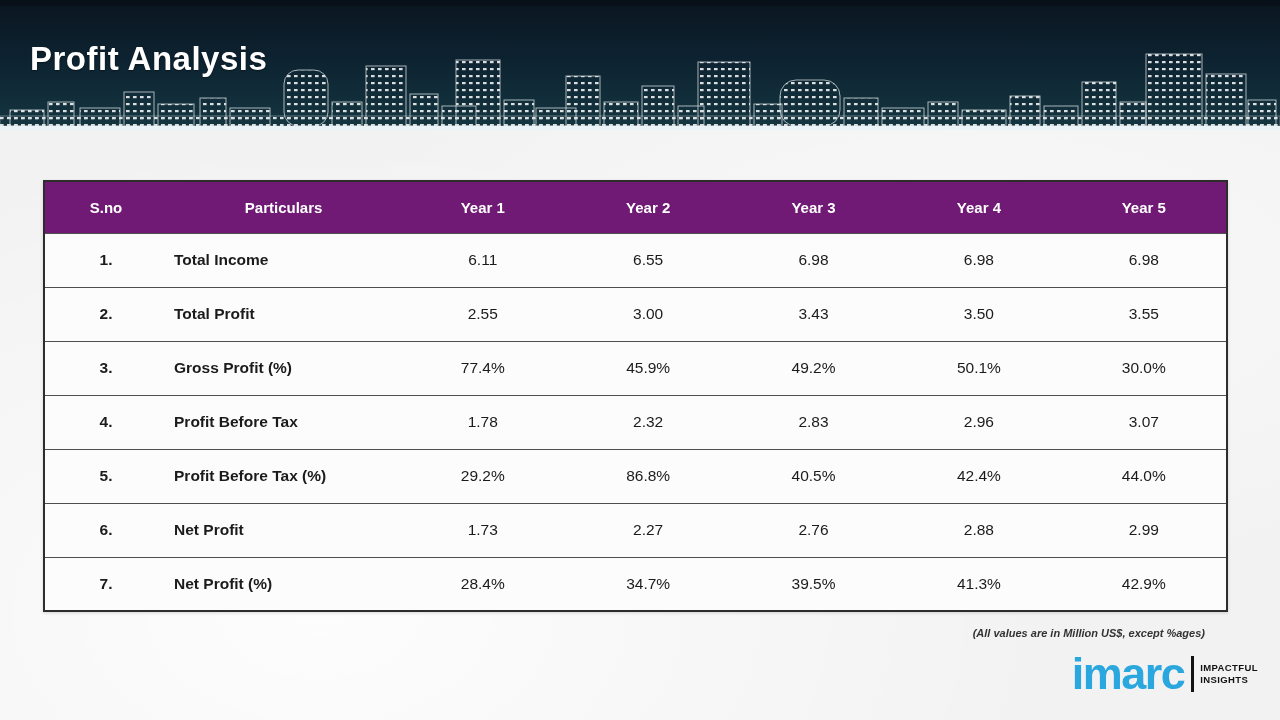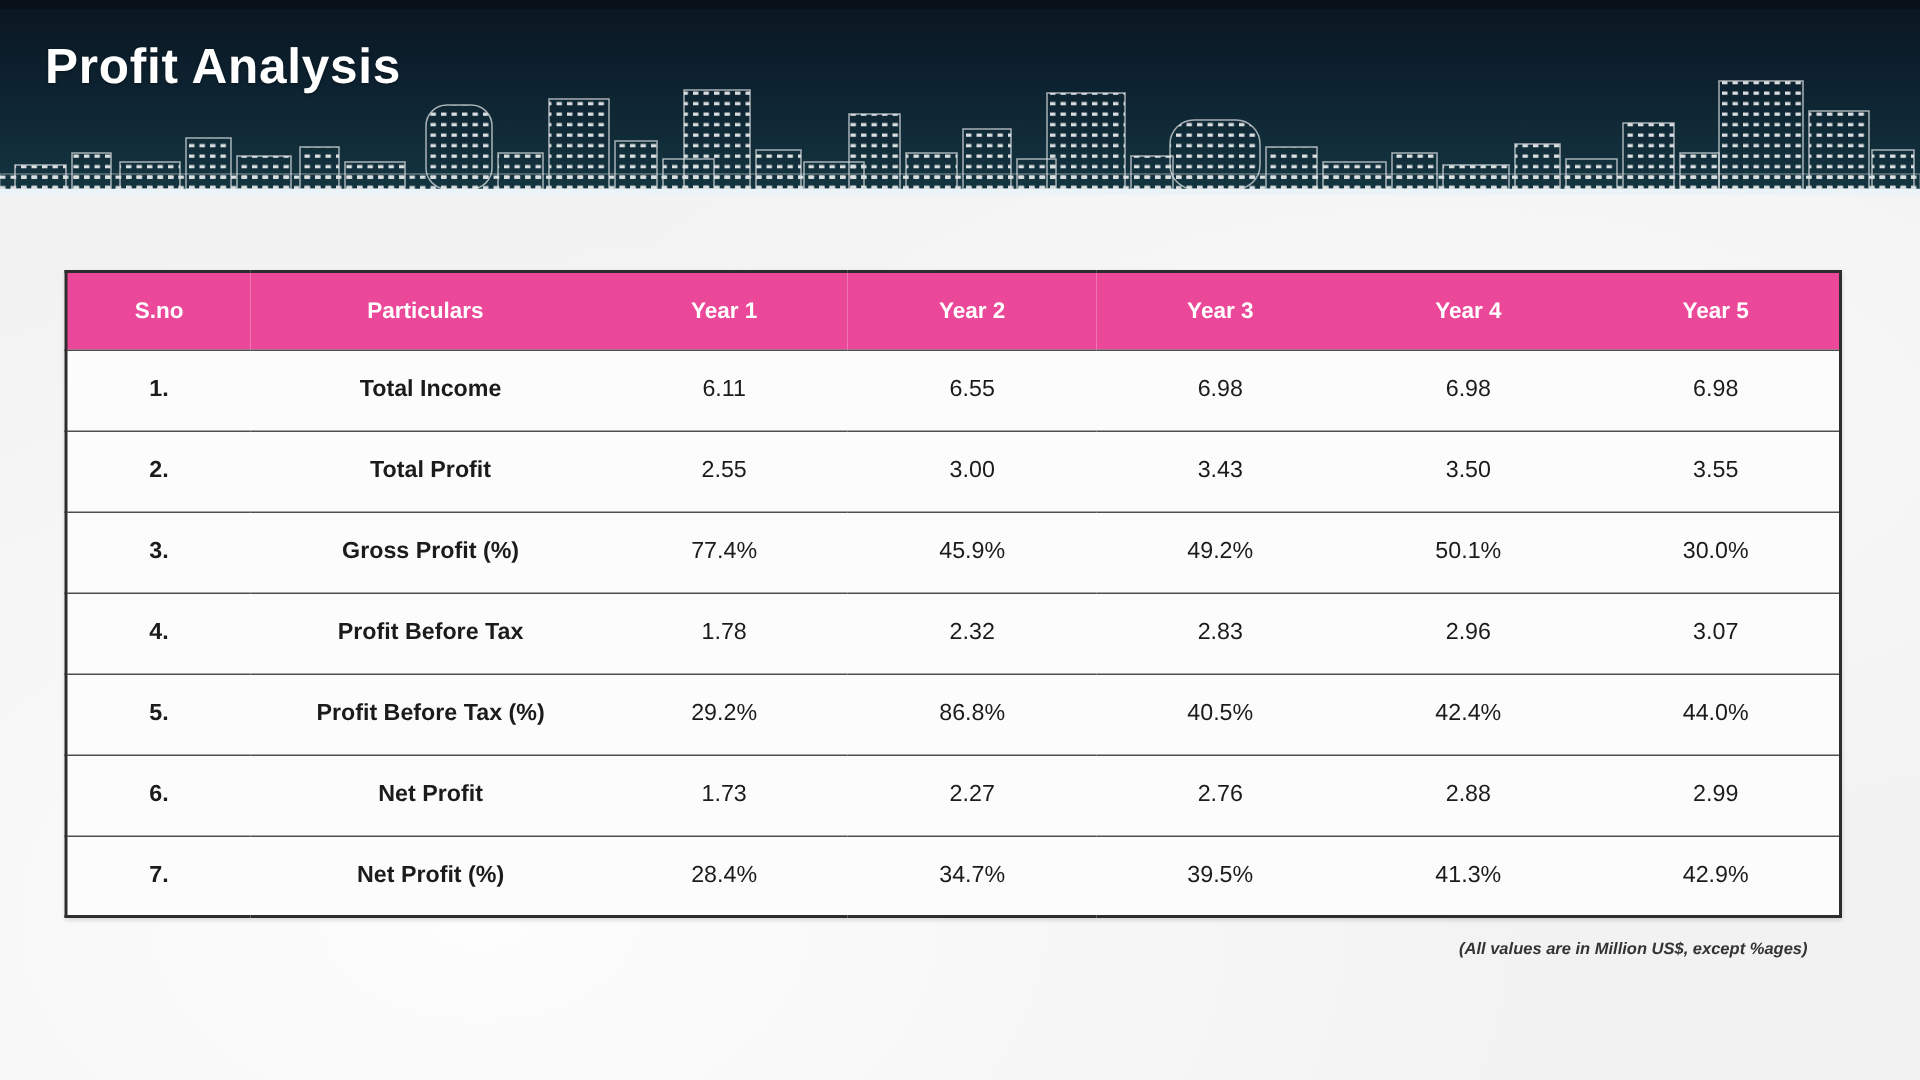--- a/index.html
+++ b/index.html
@@ -17,21 +17,21 @@
   
   .banner {
     position:absolute; left:0; top:0; width:1280px; height:126px;
     background:linear-gradient(180deg, #0a1620 0%, #0d2230 45%, #143540 100%);
   }
   .banner::before {
     content:""; position:absolute; left:0; top:0; width:100%; height:6px;
     background:#081019;
   }
   .banner-title {
-    position:absolute; left:30px; top:25px; z-index:3;
+    position:absolute; left:30px; top:40px; z-index:3;
     color:#ffffff; font-size:33px; font-weight:700; letter-spacing:.5px;
     text-shadow:0 1px 2px rgba(0,0,0,.4);
   }
   .skyline { position:absolute; left:0; bottom:0; width:1280px; height:80px; z-index:1; opacity:.85; }
   .banner-edge {
     position:absolute; left:0; top:126px; width:1280px; height:4px;
     background:#e9f3f8; z-index:2;
   }
 
   
@@ -45,29 +45,29 @@
   .ptable {
     position:absolute; left:43px; top:180px; width:1185px;
     border-collapse:collapse; background:#fcfcfc;
     border:2px solid #2d2d2d;
     box-shadow:0 1px 3px rgba(0,0,0,.15);
   }
   .ptable col.c-sno  { width:10.4%; }
   .ptable col.c-part { width:19.7%; }
   .ptable col.c-year { width:13.98%; }
   .ptable thead th {
-    background:#ec4899; color:#ffffff; height:52px;
+    background:#701a75; color:#ffffff; height:52px;
     font-size:15px; font-weight:700; text-align:center;
   }
   .ptable tbody td {
     height:54px; font-size:15.5px; color:#1b1b1b; text-align:center;
     border-top:1.5px solid #4f4f4f; background:transparent;
   }
   .ptable td.sno  { font-weight:700; }
-  .ptable td.part { text-align:center; padding-left:7px; font-weight:700; }
+  .ptable td.part { text-align:left; padding-left:7px; font-weight:700; }
 
   
   .footnote {
     position:absolute; top:627px; right:75px;
     font-size:11px; font-weight:700; font-style:italic; color:#333333;
   }
 
   
   .logo { position:absolute; top:655px; right:22px; display:flex; align-items:center; }
   .logo .brand {
@@ -217,14 +217,22 @@
         <td>34.7%</td>
         <td>39.5%</td>
         <td>41.3%</td>
         <td>42.9%</td>
       </tr>
     </tbody>
   </table>
 
   <div class="footnote">(All values are in Million US$, except %ages)</div>
 
+  <div class="logo">
+    <span class="brand">imarc</span>
+    <span class="bar"></span>
+    <span class="tagline">
+      <span>IMPACTFUL</span>
+      <span>INSIGHTS</span>
+    </span>
+  </div>
 
 </div>
 
 </body></html>

